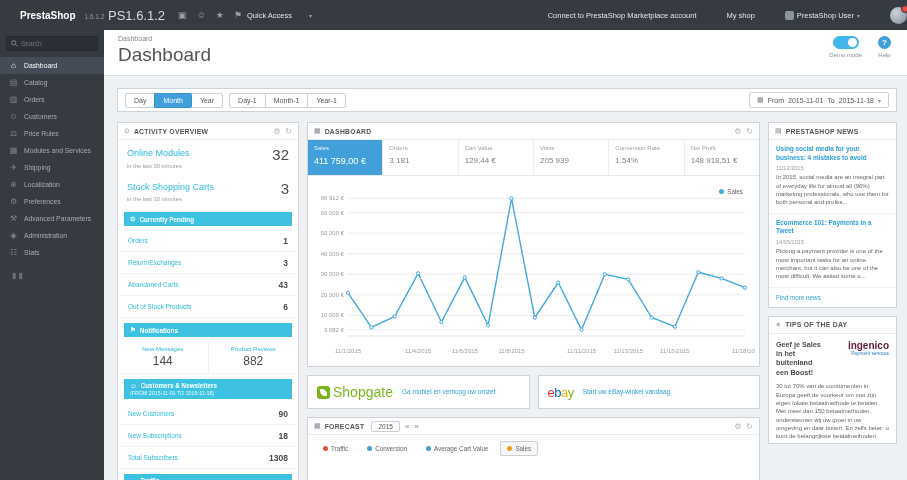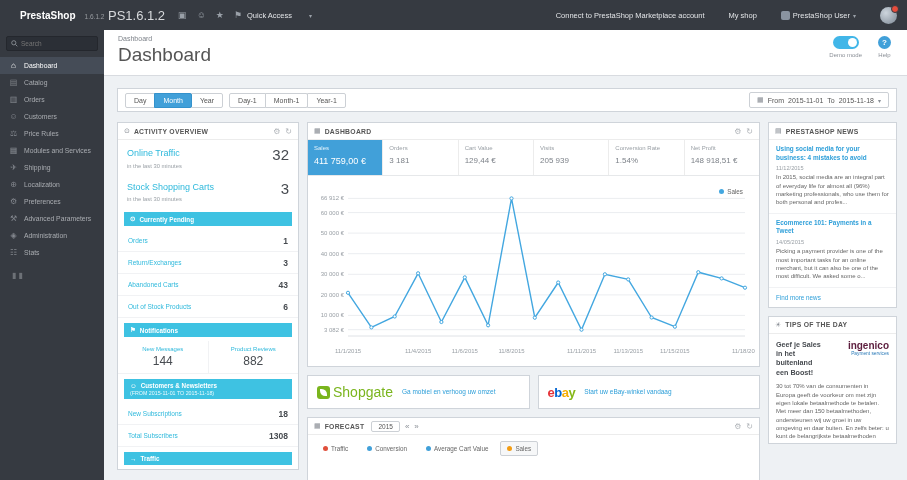--- a/index.html
+++ b/index.html
@@ -6,21 +6,21 @@
   html,body{width:907px;height:480px;overflow:hidden;background:#eef1f4;font-family:"Liberation Sans",sans-serif}
   
   .topbar{position:absolute;top:0;left:0;width:907px;height:30px;background:#363a41;display:flex;align-items:center;z-index:30;color:#fff}
   .brand{width:104px;padding-left:20px;display:flex;align-items:baseline;gap:9px;cursor:pointer}
   .brand-name{font-size:10px;font-weight:bold;color:#fff}
   .brand-ver{font-size:6.5px;color:#9a9da2}
   .ps-badge{font-size:13px;color:#d7d9dc;margin:0 8px 0 4px}
   .tb-icon{font-size:9px;color:#9aa0a8;margin:0 5px;cursor:pointer}
   .quick-access{font-size:7.5px;color:#e2e4e7;margin-left:0;display:flex;align-items:center;gap:17px;cursor:pointer}
   .qa-caret{font-size:6px;color:#9aa0a8}
-  .tb-right{margin-left:auto;display:flex;align-items:center;gap:24px;padding-right:10px;font-size:7.5px}
+  .tb-right{margin-left:auto;display:flex;align-items:center;gap:30px;padding-right:0;font-size:7.5px}
   .tb-link{color:#e2e4e7;cursor:pointer;display:flex;align-items:center;gap:3px}
   .mini-avatar{width:9px;height:9px;background:#8a93a0;border-radius:2px;display:inline-block}
   .round-avatar{width:17px;height:17px;border-radius:50%;background:radial-gradient(circle at 35% 35%,#cdd5dd,#7d8894);position:relative;cursor:pointer}
   .round-avatar::after{content:"";position:absolute;top:-2px;right:-2px;width:6px;height:6px;border-radius:50%;background:#e74c3c;border:1px solid #363a41}
   
   .sidebar{position:absolute;top:30px;left:0;width:104px;height:450px;background:#363a41;z-index:20}
   .search-box{margin:6px;display:flex;align-items:center;background:#2b2f36;border:1px solid #24272d;height:15px;padding:0 4px;gap:3px;border-radius:2px}
   .search-box svg{flex:none}
   .search-box input{background:transparent;border:none;outline:none;color:#cfd2d6;font-size:6.5px;width:70px;font-family:inherit}
   .nav-item{display:flex;align-items:center;gap:6px;height:17px;padding-left:9px;color:#a9acb1;font-size:6.8px;cursor:pointer}
@@ -91,21 +91,21 @@
   .ldot{width:5px;height:5px;border-radius:50%;background:#43a7e0}
   svg text.tick{font-size:6px;fill:#9aa0a6;font-family:"Liberation Sans",sans-serif}
   
   .ads{display:flex;gap:8px;margin-top:8px}
   .ad{flex:1;background:#fff;border:1px solid #cfd4da;height:34px;display:flex;align-items:center;padding:0 9px;gap:9px}
   .sg-brand{display:flex;align-items:center;gap:3px}
   .sg-box{width:13px;height:13px;background:#7ab51d;border-radius:3px;position:relative;flex:none}
   .sg-box::after{content:"";position:absolute;left:3px;top:3px;width:7px;height:7px;background:#fff;border-radius:0 75% 0 75%}
   .sg-text{color:#7ab51d;font-size:14px;font-weight:normal}
   .ad-link{color:#2e9fd9;font-size:6.5px;cursor:pointer;line-height:1.3}
-  .ebay-brand{font-size:13px;font-weight:bold;letter-spacing:-.5px;cursor:pointer}
+  .ebay-brand{font-size:13px;font-weight:normal;letter-spacing:-.5px;cursor:pointer}
   .eb0{color:#e53238}.eb1{color:#0064d2}.eb2{color:#f5af02}.eb3{color:#86b817}
   
   .forecast{margin-top:8px;height:96px}
   .year-chip{font-size:6.5px;border:1px solid #ccd0d5;padding:1px 6px;margin-left:7px;color:#555;cursor:pointer;border-radius:2px}
   .pager{font-size:8px;color:#8a8f96;margin-left:5px;cursor:pointer}
   .chips{display:flex;gap:5px;padding:6px 8px;align-items:center}
   .chip{display:flex;align-items:center;gap:3px;font-size:6.3px;color:#666;border:1px solid transparent;padding:3px 6px;cursor:pointer;border-radius:2px}
   .chip.active{border-color:#ccd0d5;background:#f6f7f8}
   .cdot{width:5px;height:5px;border-radius:50%}
   .cdot0{background:#e0503c}.cdot1{background:#41a0d9}.cdot2{background:#41a0d9}.cdot3{background:#f39c12}
@@ -259,21 +259,21 @@
       <div class="panel">
         <div class="panel-head">
           <span class="p-icon">⊙</span>
           <span class="panel-title">ACTIVITY OVERVIEW</span>
           <span class="panel-tools">
             <span class="tool">⚙</span>
             <span class="tool">↻</span>
           </span>
         </div>
         <div class="big-row">
-          <span class="big-label">Online Traffic</span>
+          <span class="big-label">Online Modules</span>
           <span class="big-value">32</span>
         </div>
         <div class="big-sub">in the last 30 minutes</div>
         <div class="big-row">
           <span class="big-label">Stock Shopping Carts</span>
           <span class="big-value">3</span>
         </div>
         <div class="big-sub">in the last 30 minutes</div>
 
         <div class="section-bar">
@@ -311,20 +311,24 @@
             <div class="nv">882</div>
           </div>
         </div>
 
         <div class="section-bar two-line">
           <span class="bar-top">
             <span class="bar-icon">☺</span>
             <span>Customers &amp; Newsletters</span>
           </span>
           <span class="bar-sub">(FROM 2015-11-01 TO 2015-11-18)</span>
+        </div>
+        <div class="data-row">
+          <span class="dl">New Customers</span>
+          <span class="dv">90</span>
         </div>
         <div class="data-row">
           <span class="dl">New Subscriptions</span>
           <span class="dv">18</span>
         </div>
         <div class="data-row">
           <span class="dl">Total Subscribers</span>
           <span class="dv">1308</span>
         </div>
 

